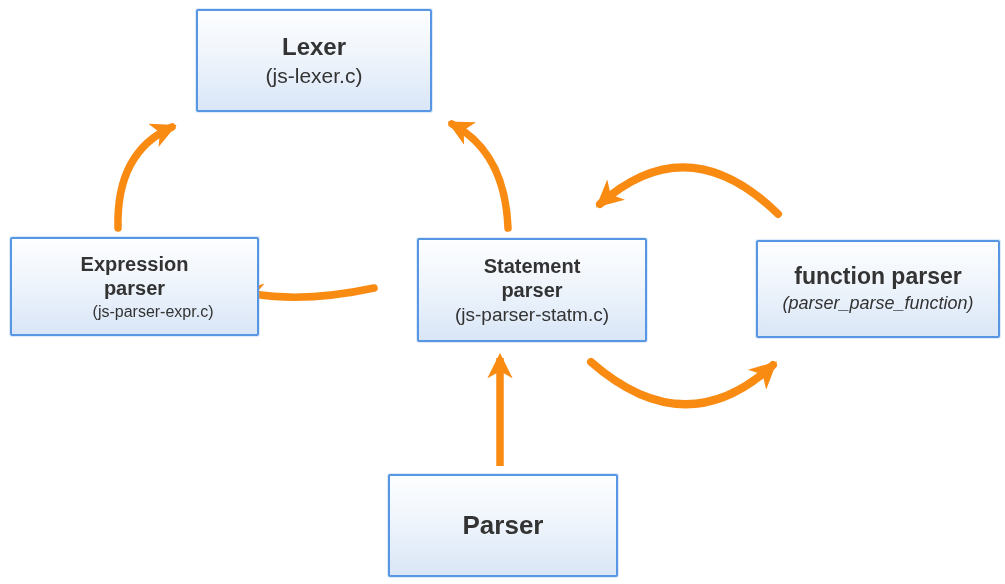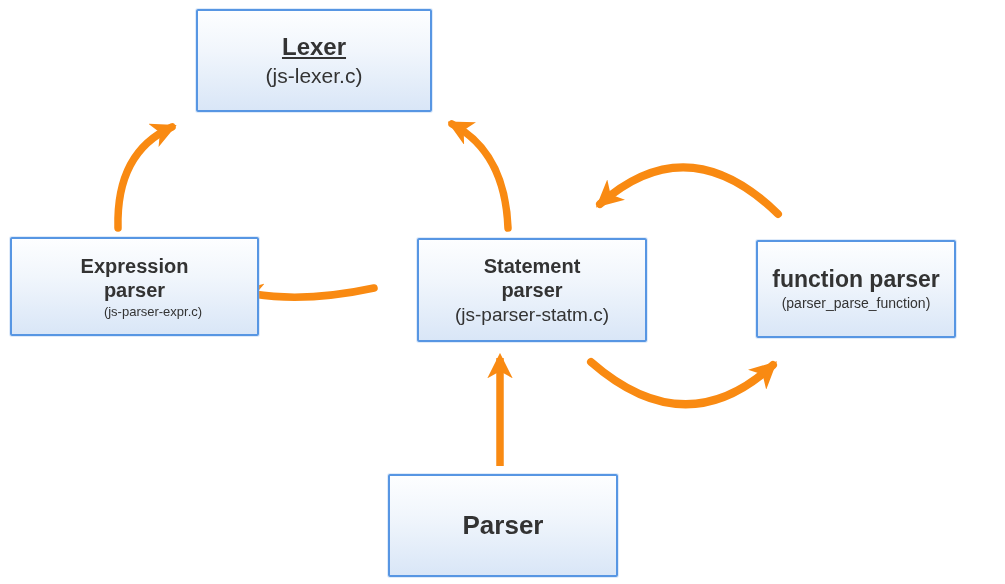--- a/index.html
+++ b/index.html
@@ -30,34 +30,34 @@
     white-space: pre-line;
     line-height: 1.2;
   }
   .node .subtitle {
     white-space: pre-line;
     line-height: 1.2;
     margin-top: 2px;
     text-align: right;
   }
   #node-lexer      { left: 196px; top: 9px;   width: 236px; height: 103px; }
-  #node-lexer .title     { font-size: 24px; text-decoration: underline; }
+  #node-lexer .title     { font-size: 24px; }
   #node-lexer .subtitle  { font-size: 21px; }
 
   #node-expression { left: 10px;  top: 237px; width: 249px; height: 99px; }
   #node-expression .title    { font-size: 20px; }
-  #node-expression .subtitle { font-size: 13px; margin-left: 37px; }
+  #node-expression .subtitle { font-size: 16px; margin-left: 37px; }
 
   #node-statement  { left: 385px; top: 238px; width: 230px; height: 104px; margin-left: 32px; }
   #node-statement .title    { font-size: 20px; }
   #node-statement .subtitle { font-size: 19px; }
 
-  #node-function   { left: 756px; top: 240px; width: 200px; height: 98px; }
+  #node-function   { left: 756px; top: 240px; width: 244px; height: 98px; }
   #node-function .title    { font-size: 23px; }
-  #node-function .subtitle { font-size: 14px; }
+  #node-function .subtitle { font-size: 18px; font-style: italic; }
 
   #node-parser     { left: 388px; top: 474px; width: 230px; height: 103px; }
   #node-parser .title    { font-size: 26px; }
   #node-parser .subtitle { font-size: 19px; }
 
   svg.arrows {
     position: absolute;
     left: 0; top: 0;
     width: 1005px;
     height: 584px;

